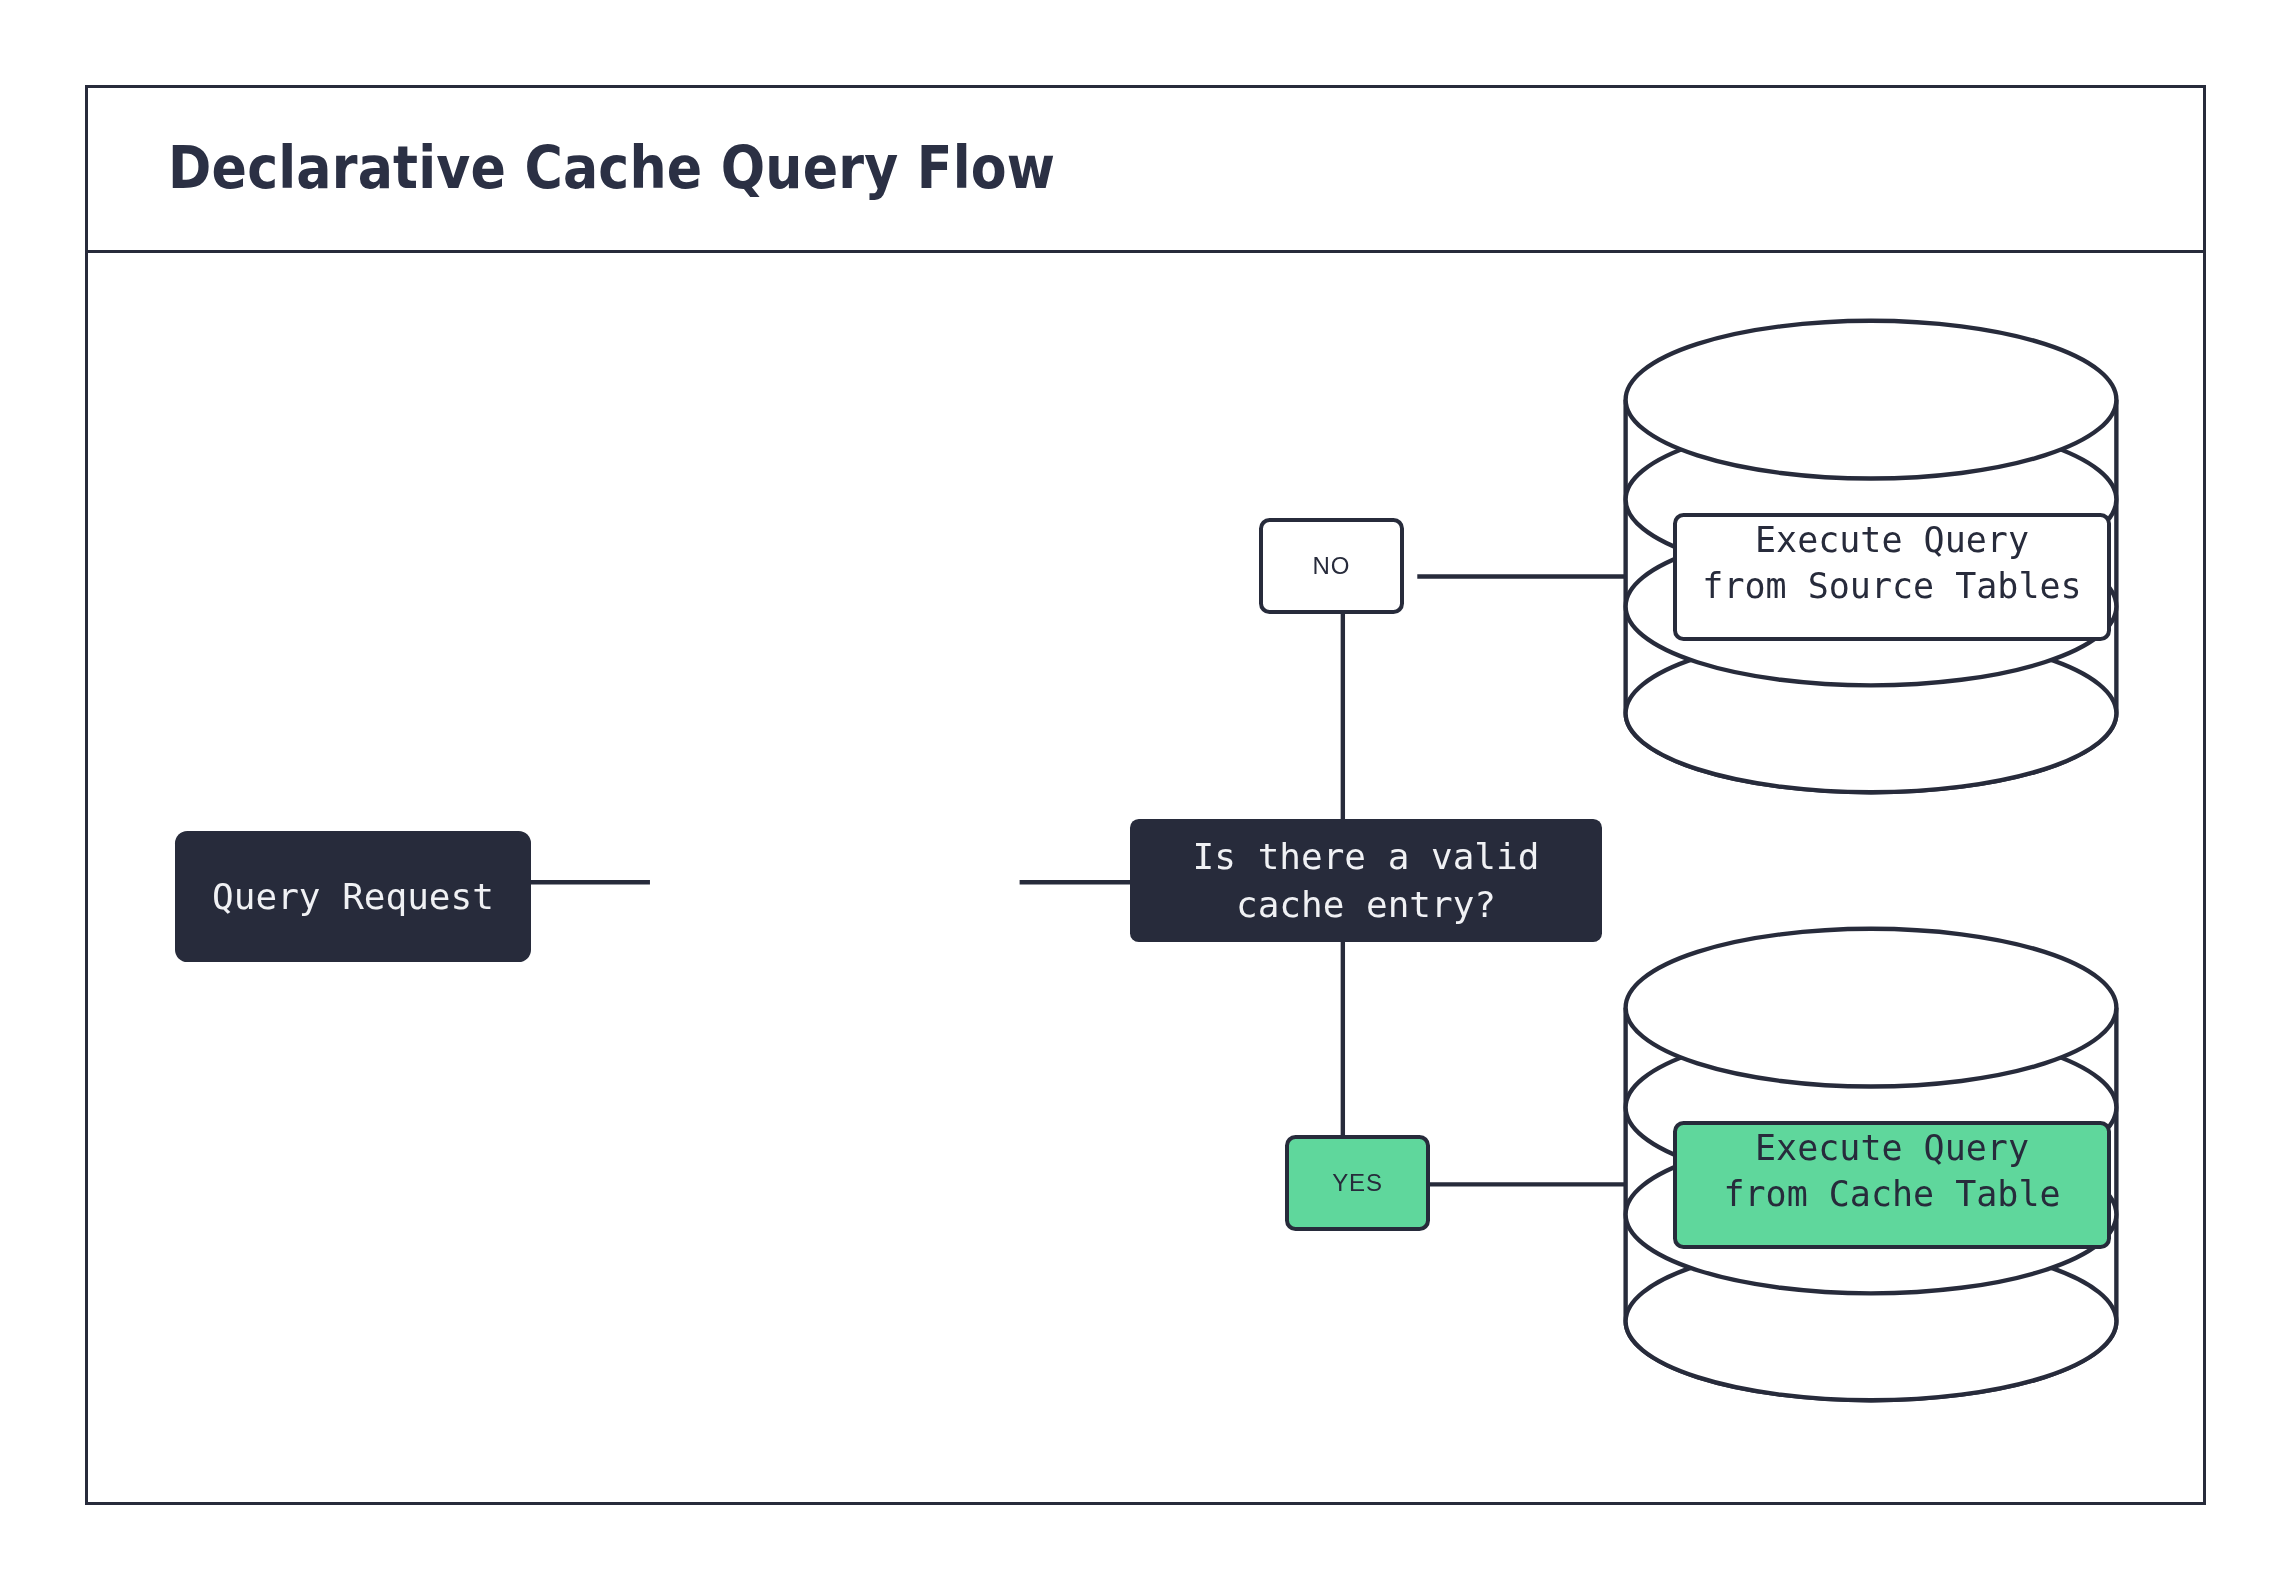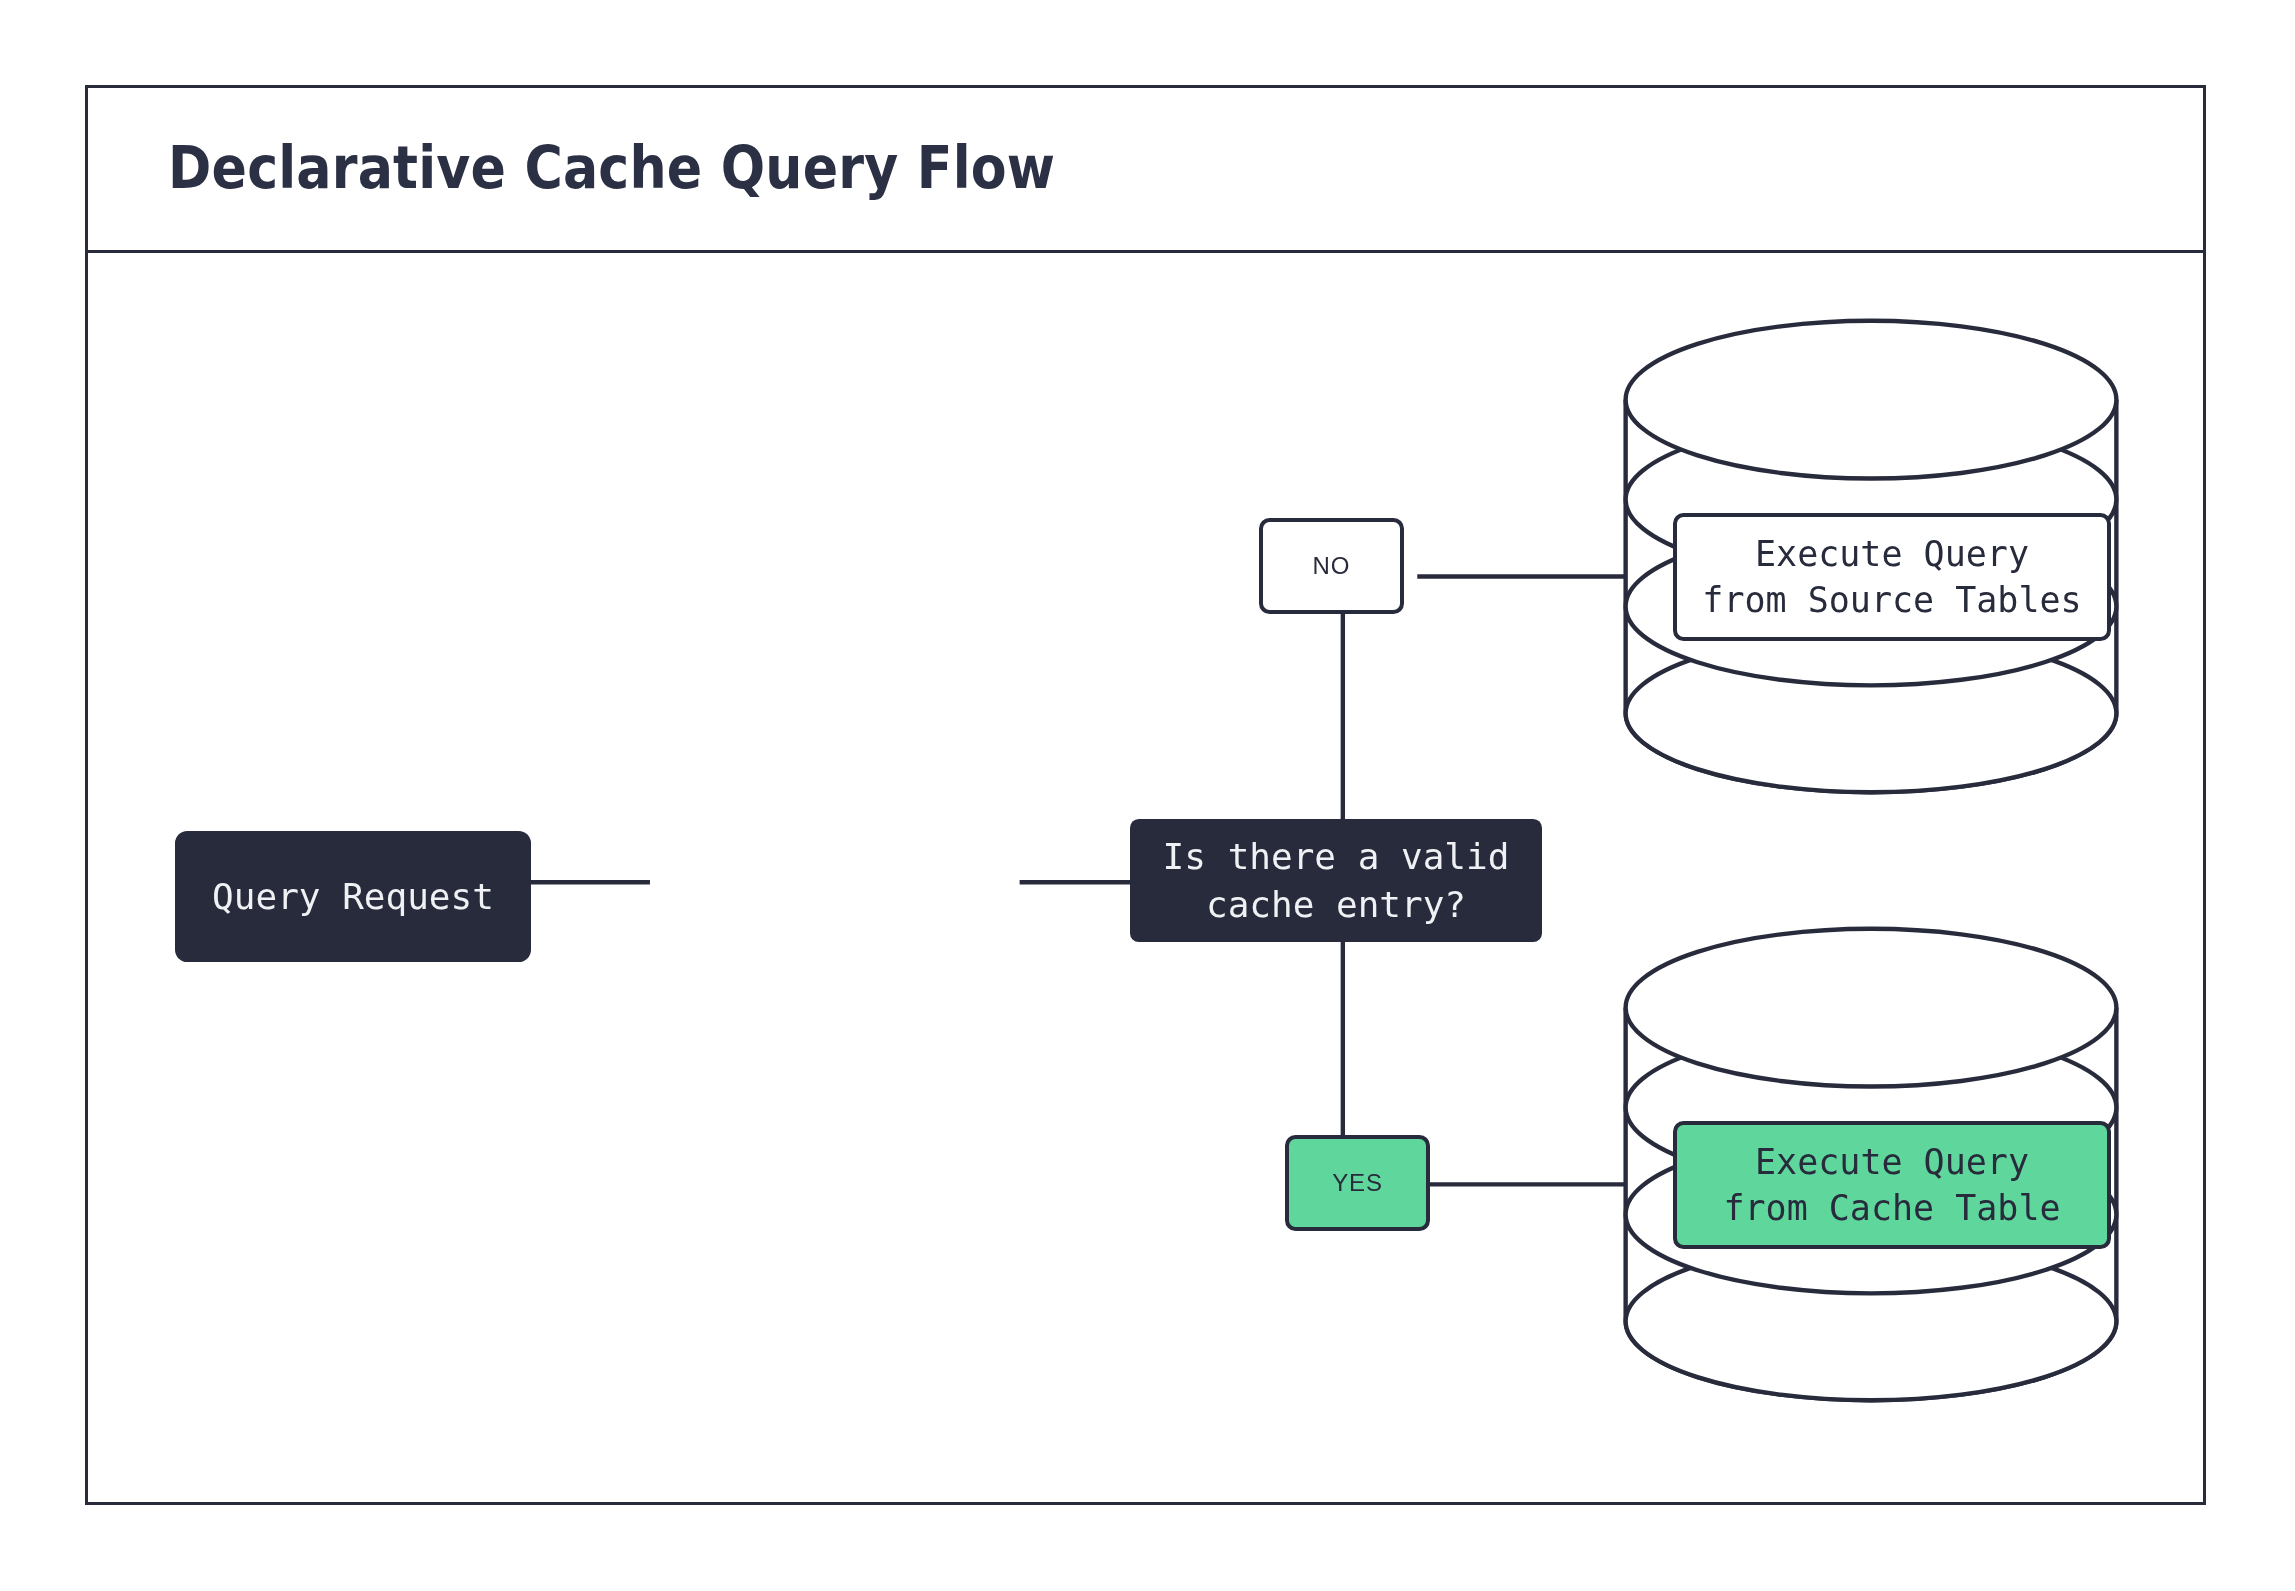--- a/index.html
+++ b/index.html
@@ -116,21 +116,20 @@
   .db {
     position: absolute;
   }
   .db svg { display: block; }
 
   
   .db-label {
     position: absolute;
     box-sizing: border-box;
     display: flex;
-    align-items: center;
     justify-content: center;
     text-align: center;
     font-family: "DejaVu Sans Mono", "Liberation Mono", monospace;
     white-space: pre-line;
     line-height: 1.32;
     border-radius: 10.5px;
   }
 </style>
 </head>
 <body>
@@ -193,21 +192,21 @@
   <div class="db-label node-green" style="left:1673px; top:1121px; width:438px; height:128px; font-size:35px;">
     <span>Execute Query
 from Cache Table</span>
   </div>
 
   <div class="node node-dark" style="left:175px; top:831px; width:356px; height:131px; font-size:36px;">
     <span>Query Request</span>
   </div>
 
 
-  <div class="node node-dark-sq" style="left:1130px; top:819px; width:412px; height:123px; font-size:36px;">
+  <div class="node node-dark-sq" style="left:1130px; top:819px; width:472px; height:123px; font-size:36px;">
     <span>Is there a valid
 cache entry?</span>
   </div>
 
   <div class="node node-white label-badge" style="left:1259px; top:518px; width:145px; height:96px;">
     <span>NO</span>
   </div>
 
   <div class="node node-green label-badge" style="left:1285px; top:1135px; width:145px; height:96px;">
     <span>YES</span>

